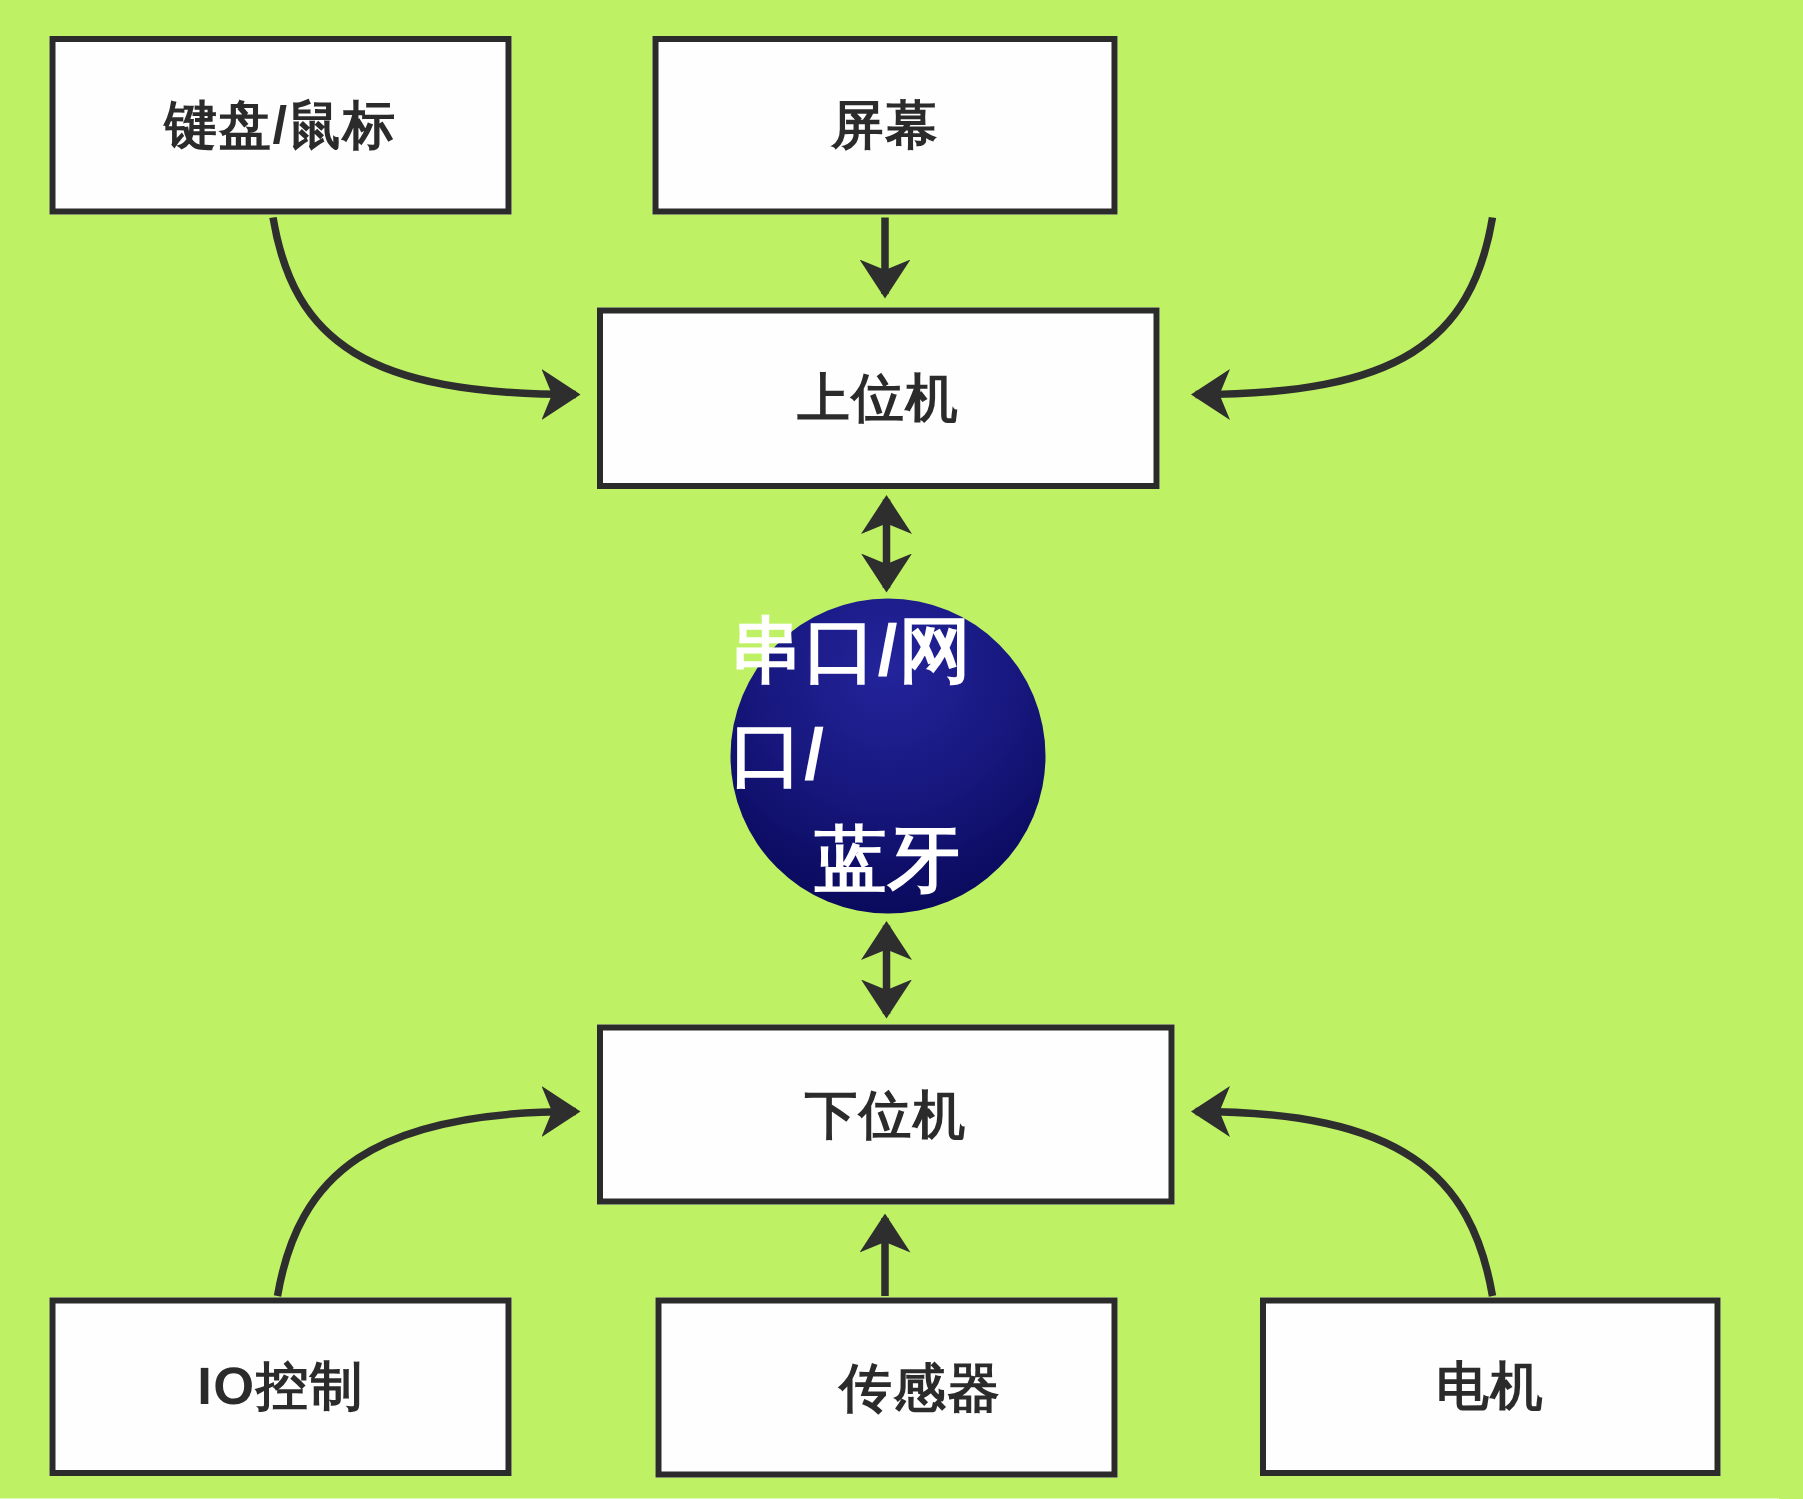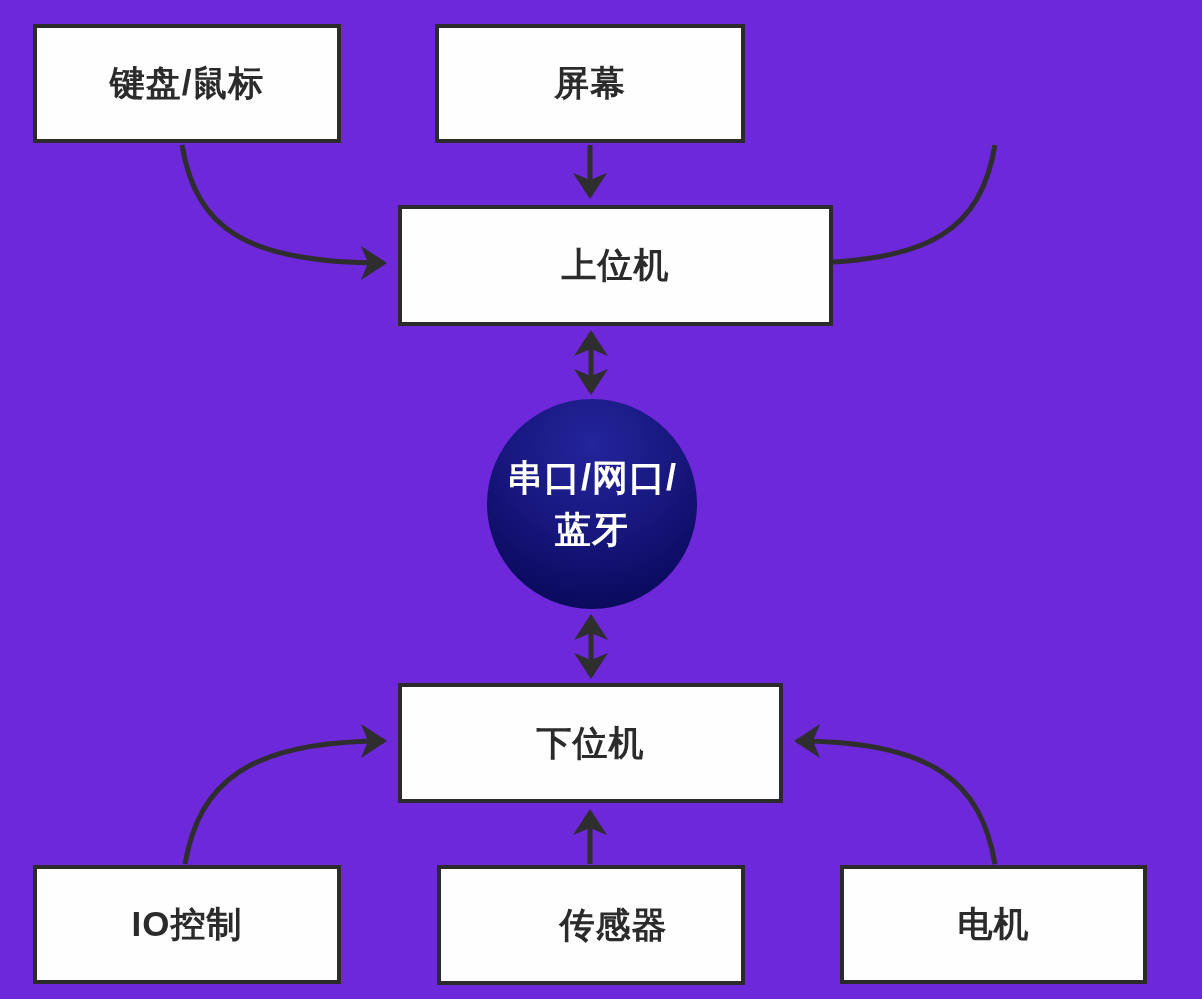--- a/index.html
+++ b/index.html
@@ -5,21 +5,21 @@
   html, body {
     margin: 0;
     padding: 0;
     background: #ffffff;
     font-family: "Liberation Sans", "DejaVu Sans", sans-serif;
   }
   .canvas {
     position: relative;
     width: 1202px;
     height: 999px;
-    background: #6d28d9;
+    background: #bef264;
     overflow: hidden;
   }
   .edges {
     position: absolute;
     left: 0;
     top: 0;
     z-index: 1;
   }
   .edge {
     fill: none;
@@ -36,40 +36,40 @@
     align-items: center;
     justify-content: center;
     font-size: 35px;
     font-weight: bold;
     color: #2b2b2b;
     letter-spacing: 1px;
   }
   .node-keyboard-mouse { left: 33px;  top: 24px;  width: 308px; height: 119px; }
   .node-screen         { left: 435px; top: 24px;  width: 310px; height: 119px; }
   .node-printer        { left: 840px; top: 24px;  width: 308px; height: 119px; }
-  .node-host           { left: 398px; top: 205px; width: 435px; height: 121px; }
+  .node-host           { left: 398px; top: 205px; width: 375px; height: 121px; }
   .node-slave          { left: 398px; top: 683px; width: 385px; height: 120px; }
   .node-io-control     { left: 33px;  top: 865px; width: 308px; height: 119px; }
   .node-sensor         { left: 437px; top: 865px; width: 308px; height: 120px; padding-left: 45px; }
   .node-motor          { left: 840px; top: 865px; width: 307px; height: 119px; }
   .hub {
     position: absolute;
     z-index: 2;
     left: 487px;
     top: 399px;
     width: 210px;
     height: 210px;
     border-radius: 50%;
     background: radial-gradient(circle at 50% 22%, #24249c 0%, #17177e 45%, #0b0b60 80%, #070752 100%);
     display: flex;
     flex-direction: column;
     align-items: center;
     justify-content: center;
     color: #ffffff;
-    font-size: 36px;
+    font-size: 48px;
     font-weight: bold;
     line-height: 1.45;
     text-align: left;
     letter-spacing: 1px;
   }
 </style>
 </head>
 <body>
 
 <div class="canvas">

